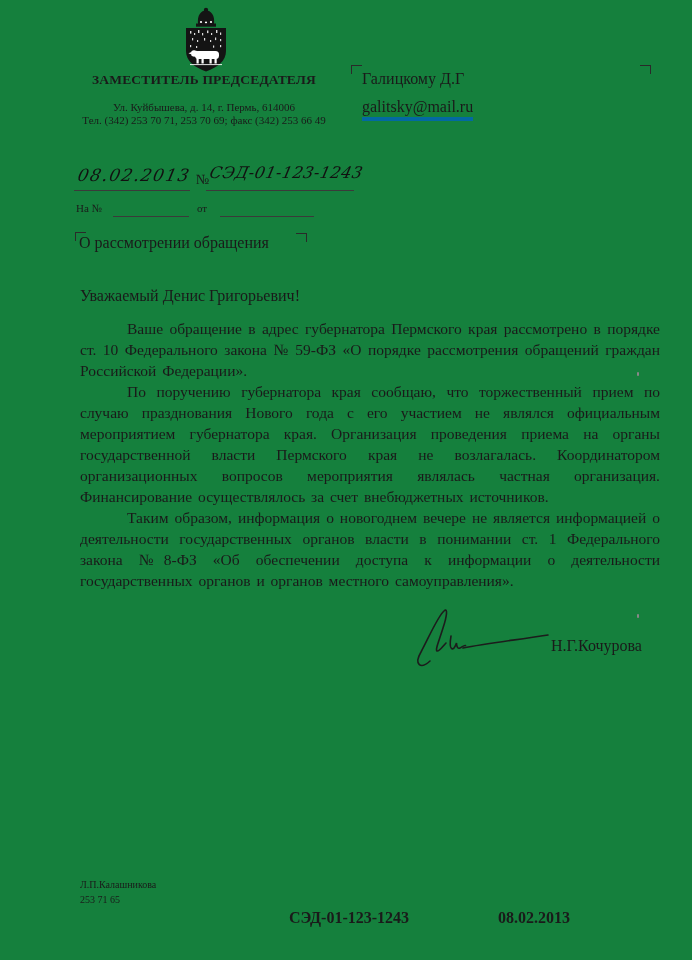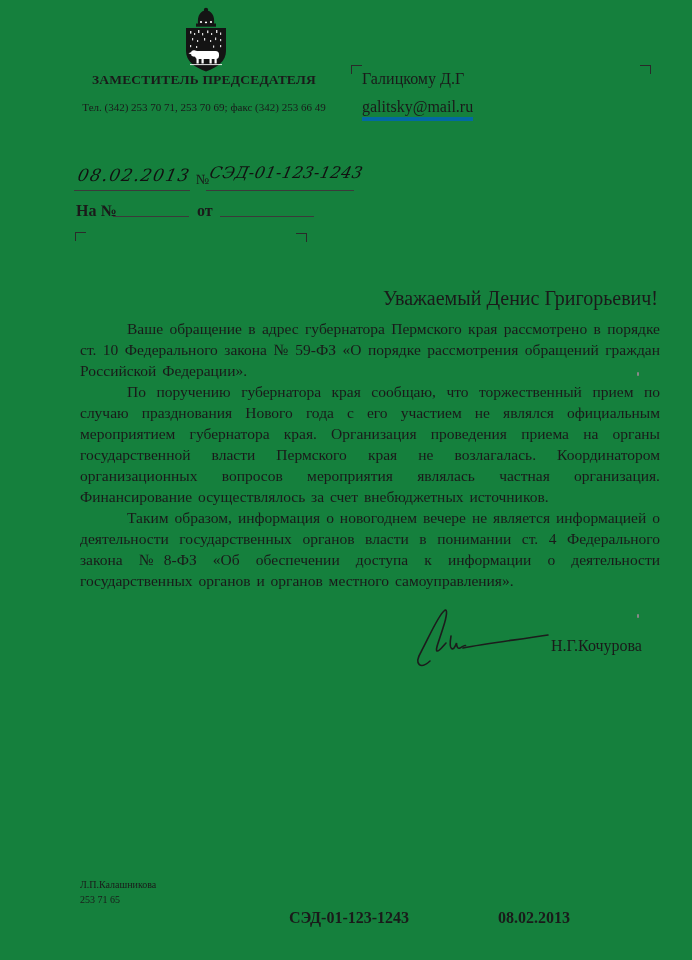--- a/index.html
+++ b/index.html
@@ -23,25 +23,25 @@
   .corner-tr{border-top:1.5px solid #2a2a2a;border-right:1.5px solid #2a2a2a;}
   
   .handwritten{
     font-family:"DejaVu Serif", serif;font-style:italic;
     transform:skewX(-12deg);letter-spacing:1.5px;color:#111;
   }
   .hw-date{left:78px;top:165px;font-size:17px;}
   .hw-number{left:210px;top:163px;font-size:16px;letter-spacing:.5px;}
   .blank-line{height:1px;background:#3a3a3a;}
   .num-label{left:196px;top:172px;font-size:14px;}
-  .small-label{font-size:16px;font-weight:bold;}
+  .small-label{font-size:11px;}
   
   .subject{left:79px;top:234px;font-size:16px;}
   
-  .salutation{left:80px;top:287px;width:578px;text-align:right;font-size:20px;}
+  .salutation{left:80px;top:287px;width:578px;text-align:left;font-size:16px;}
   .body-block{left:80px;top:318px;width:580px;}
   .body-block p{
     margin:0;text-indent:47px;font-size:15.5px;line-height:21px;
     text-align:justify;word-spacing:2px;
   }
   
   .sig-name{left:551px;top:637px;font-size:16px;}
   
   .executor{left:80px;top:877px;font-size:10px;line-height:15px;}
   .stamp{font-weight:bold;font-size:16px;}
@@ -96,20 +96,21 @@
         <rect x="26.5" y="51" width="2.2" height="5.5"></rect>
         <rect x="31.5" y="50.5" width="2.2" height="6"></rect>
         <rect x="7" y="57" width="32" height="1.1" opacity="0.8"></rect>
       </g>
     </svg>
   </div>
 
   <div class="abs letterhead">
     <div class="org-line">ЗАМЕСТИТЕЛЬ ПРЕДСЕДАТЕЛЯ</div>
     <div class="contact-block">
+      <div class="contact">Ул. Куйбышева, д. 14, г. Пермь, 614006</div>
       <div class="contact">Тел. (342) 253 70 71, 253 70 69; факс (342) 253 66 49</div>
     </div>
   </div>
 
   <div class="abs corner corner-tl" style="left:351px;top:65px;"></div>
   <div class="abs corner corner-tr" style="left:640px;top:65px;"></div>
   <div class="abs recipient-name">Галицкому Д.Г</div>
   <div class="abs recipient-email">galitsky@mail.ru</div>
 
   <div class="abs hw-date handwritten">08.02.2013</div>
@@ -117,28 +118,29 @@
   <div class="abs num-label">№</div>
   <div class="abs hw-number handwritten">СЭД-01-123-1243</div>
   <div class="abs blank-line" style="left:206px;top:190px;width:148px;"></div>
 
   <div class="abs small-label" style="left:76px;top:202px;">На №</div>
   <div class="abs blank-line" style="left:113px;top:216px;width:76px;"></div>
   <div class="abs small-label" style="left:197px;top:202px;">от</div>
   <div class="abs blank-line" style="left:220px;top:216px;width:94px;"></div>
 
   <div class="abs corner corner-tl" style="left:75px;top:232px;"></div>
+  <div class="abs subject">О рассмотрении обращения</div>
   <div class="abs corner corner-tr" style="left:296px;top:233px;"></div>
 
   <div class="abs salutation">Уважаемый Денис Григорьевич!</div>
 
   <div class="abs body-block">
     <p>Ваше обращение в адрес губернатора Пермского края рассмотрено в порядке ст. 10 Федерального закона № 59-ФЗ «О порядке рассмотрения обращений граждан Российской Федерации».</p>
     <p>По поручению губернатора края сообщаю, что торжественный прием по случаю празднования Нового года с его участием не являлся официальным мероприятием губернатора края. Организация проведения приема на органы государственной власти Пермского края не возлагалась. Координатором организационных вопросов мероприятия являлась частная организация. Финансирование осуществлялось за счет внебюджетных источников.</p>
-    <p>Таким образом, информация о новогоднем вечере не является информацией о деятельности государственных органов власти в понимании ст. 4 Федерального закона №8-ФЗ «Об обеспечении доступа к информации о деятельности государственных органов и органов местного самоуправления».</p>
+    <p>Таким образом, информация о новогоднем вечере не является информацией о деятельности государственных органов власти в понимании ст. 1 Федерального закона №8-ФЗ «Об обеспечении доступа к информации о деятельности государственных органов и органов местного самоуправления».</p>
   </div>
 
   <div class="abs" style="left:412px;top:603px;width:145px;height:68px;">
     <svg width="145" height="68" viewBox="0 0 145 68" xmlns="http://www.w3.org/2000/svg">
       <g fill="none" stroke="#1c1c1c" stroke-width="1.6" stroke-linecap="round">
         <path d="M18,58 C8,67 2,61 9,49 C17,34 26,13 32,8 C36,4 35,13 31,25 C27,38 23,47 25,48 C27,49 31,43 34,40"></path>
         <path d="M39,33 C38,39 37.5,44 39.5,45.5 C41.5,47 43.5,43 44.5,40 C44.5,44 46,46 48,45 C50,44 52,42 53.5,42.5"></path>
         <path d="M51,45 C74,40.5 100,37.5 136,32"></path>
       </g>
     </svg>

